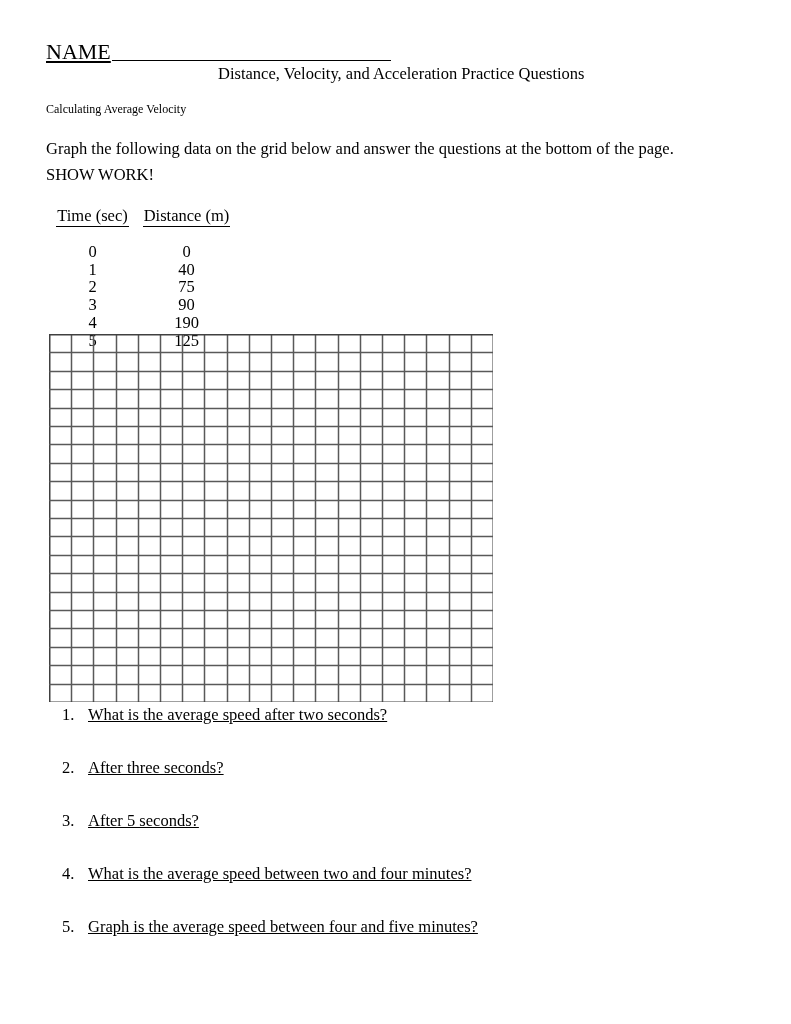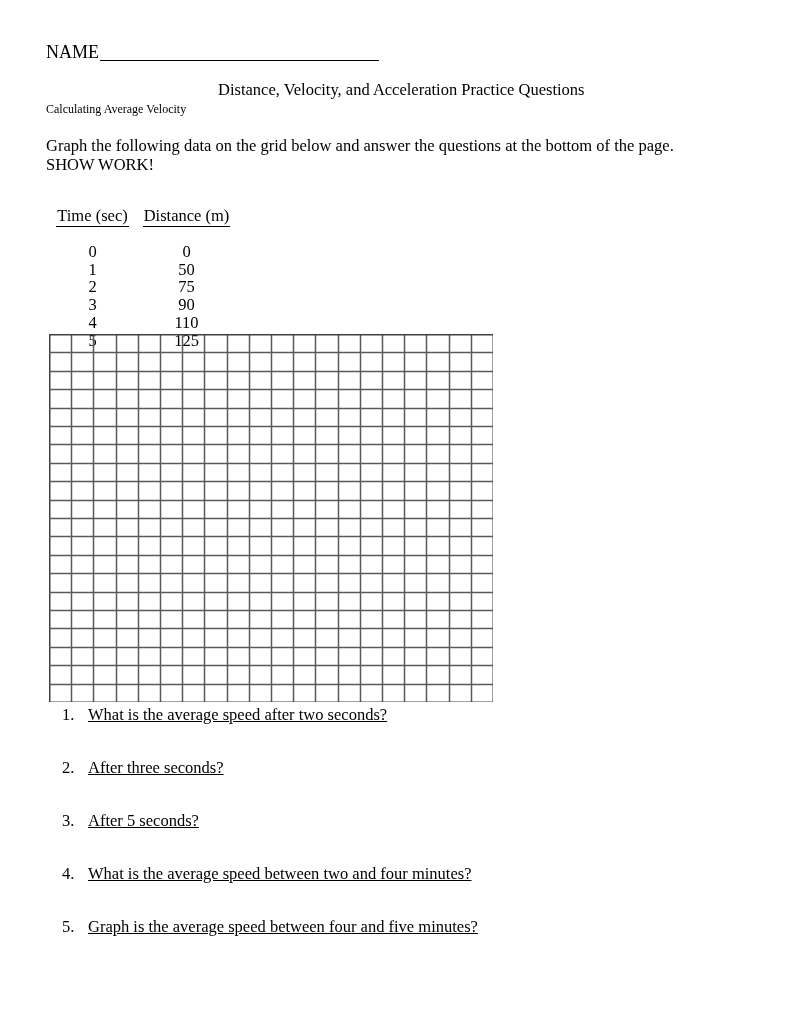--- a/index.html
+++ b/index.html
@@ -28,59 +28,59 @@
   
   .name-row {
     position: absolute;
     left: 46px;
     top: 43px;
     display: flex;
     align-items: flex-end;
     white-space: nowrap;
   }
   .name-label {
-    font-size: 18px;
+    font-size: 22px;
     line-height: 18px;
+    text-decoration: underline;
   }
   .name-blank {
     width: 279px;
     height: 15px;
     border-bottom: 1.4px solid #000;
     margin-left: 1px;
   }
 
   
   .doc-title {
     position: absolute;
     left: 218px;
     top: 64px;
     font-size: 16.5px;
     line-height: 19px;
     white-space: nowrap;
-    margin-top: 16px;
   }
 
   
   .section-heading {
     position: absolute;
     left: 46px;
     top: 100px;
     font-size: 12px;
     line-height: 19px;
     white-space: nowrap;
   }
 
   
   .instructions {
     position: absolute;
     left: 46px;
     top: 136px;
     width: 655px;
     font-size: 16.5px;
-    line-height: 19px;
+    line-height: 26px;
   }
 
   
   .data-table {
     position: absolute;
     left: 46px;
     top: 207px;
     font-size: 16.5px;
     line-height: 17.8px;
     border-collapse: collapse;
@@ -165,33 +165,33 @@
         <th class="col-dist"><span class="th-inner">Distance (m)</span></th>
       </tr>
     </thead>
     <tbody>
       <tr>
         <td class="col-time">0</td>
         <td class="col-dist">0</td>
       </tr>
       <tr>
         <td class="col-time">1</td>
-        <td class="col-dist">50</td>
+        <td class="col-dist">40</td>
       </tr>
       <tr>
         <td class="col-time">2</td>
         <td class="col-dist">75</td>
       </tr>
       <tr>
         <td class="col-time">3</td>
         <td class="col-dist">90</td>
       </tr>
       <tr>
         <td class="col-time">4</td>
-        <td class="col-dist">110</td>
+        <td class="col-dist">190</td>
       </tr>
       <tr>
         <td class="col-time">5</td>
         <td class="col-dist">125</td>
       </tr>
     </tbody>
   </table>
 
   <div class="grid-wrap">
     <svg class="grid-canvas" id="grid-svg" viewBox="0 0 444 368" preserveAspectRatio="none">

